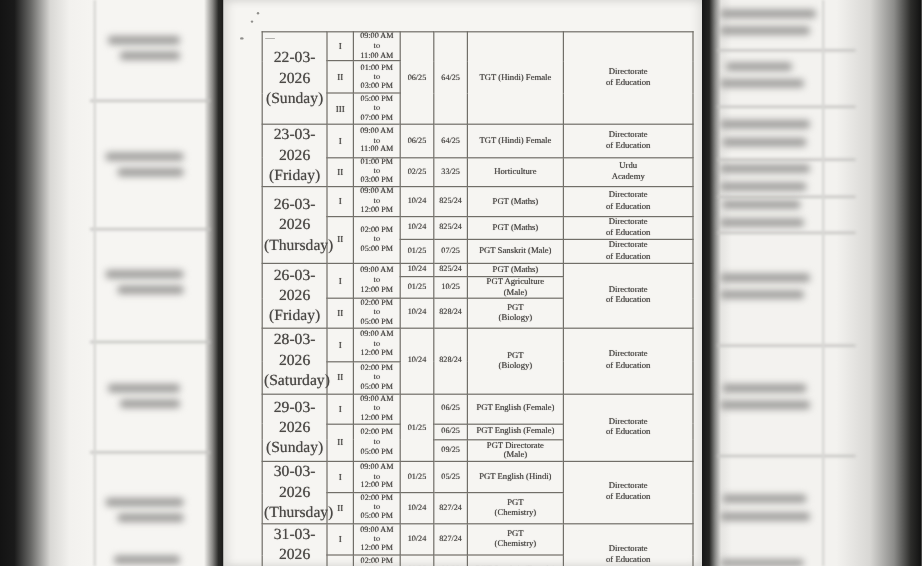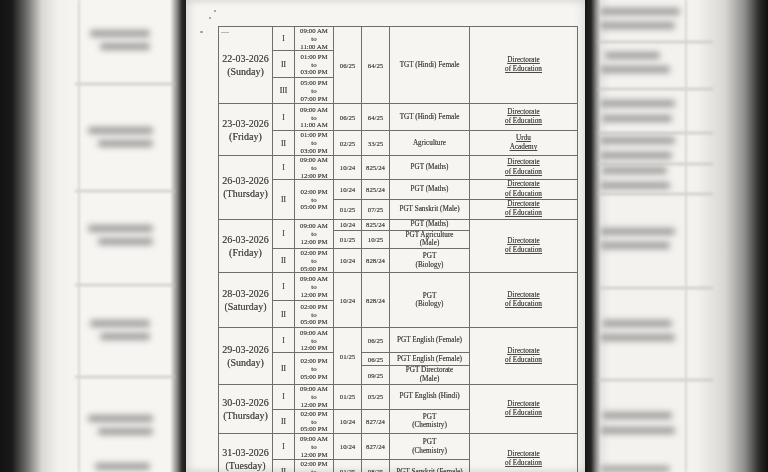--- a/index.html
+++ b/index.html
@@ -33,27 +33,27 @@
     position:absolute;left:32px;top:26px;width:359px;
     border-collapse:collapse;table-layout:fixed;
     color:#4b4946;
   }
   table.sched td{
     border:1px solid #716e68;
     text-align:center;vertical-align:middle;
     padding:0 1px;white-space:pre-line;
     text-shadow:0 0 0.6px rgba(75,73,70,0.85);
   }
-  .c-date{font-size:10px;line-height:1.3;}
+  .c-date{font-size:13px;line-height:1.3;}
   .c-shift{font-size:7.5px;}
   .c-time{font-size:6.8px;line-height:1.15;}
   .c-advt{font-size:6.8px;}
   .c-code{font-size:6.8px;}
   .c-post{font-size:7.2px;line-height:1.2;}
-  .c-dept{font-size:7.2px;line-height:1.3;text-decoration:underline;}
+  .c-dept{font-size:7.2px;line-height:1.3;}
 </style>
 </head>
 <body>
 
 <div class="bg-left">
   <div class="bblob" style="left:90px;top:30px;width:60px;height:7px;"></div>
   <div class="bblob" style="left:100px;top:43px;width:50px;height:7px;"></div>
   <div class="bline" style="left:75px;top:83px;width:100px;"></div>
   <div class="bblob" style="left:88px;top:127px;width:65px;height:7px;"></div>
   <div class="bblob" style="left:98px;top:140px;width:55px;height:7px;"></div>
@@ -155,21 +155,21 @@
       <td class="c-dept">Directorate
 of Education</td>
     </tr>
     <tr style="height:24px">
       <td class="c-shift">II</td>
       <td class="c-time">01:00 PM
 to
 03:00 PM</td>
       <td class="c-advt">02/25</td>
       <td class="c-code">33/25</td>
-      <td class="c-post">Agriculture</td>
+      <td class="c-post">Horticulture</td>
       <td class="c-dept">Urdu
 Academy</td>
     </tr>
 
     <tr style="height:24px">
       <td class="c-date" rowspan="3">26-03-2026
 (Thursday)</td>
       <td class="c-shift">I</td>
       <td class="c-time">09:00 AM
 to

